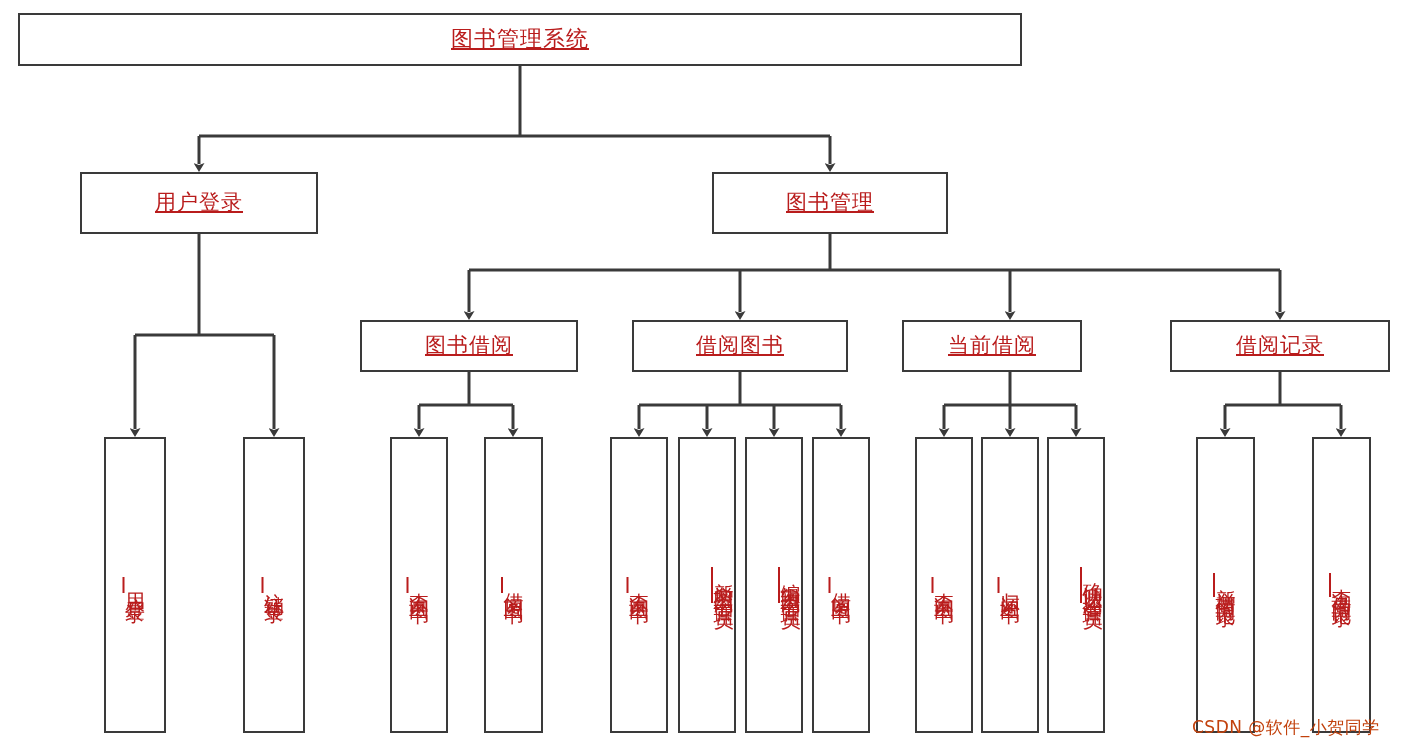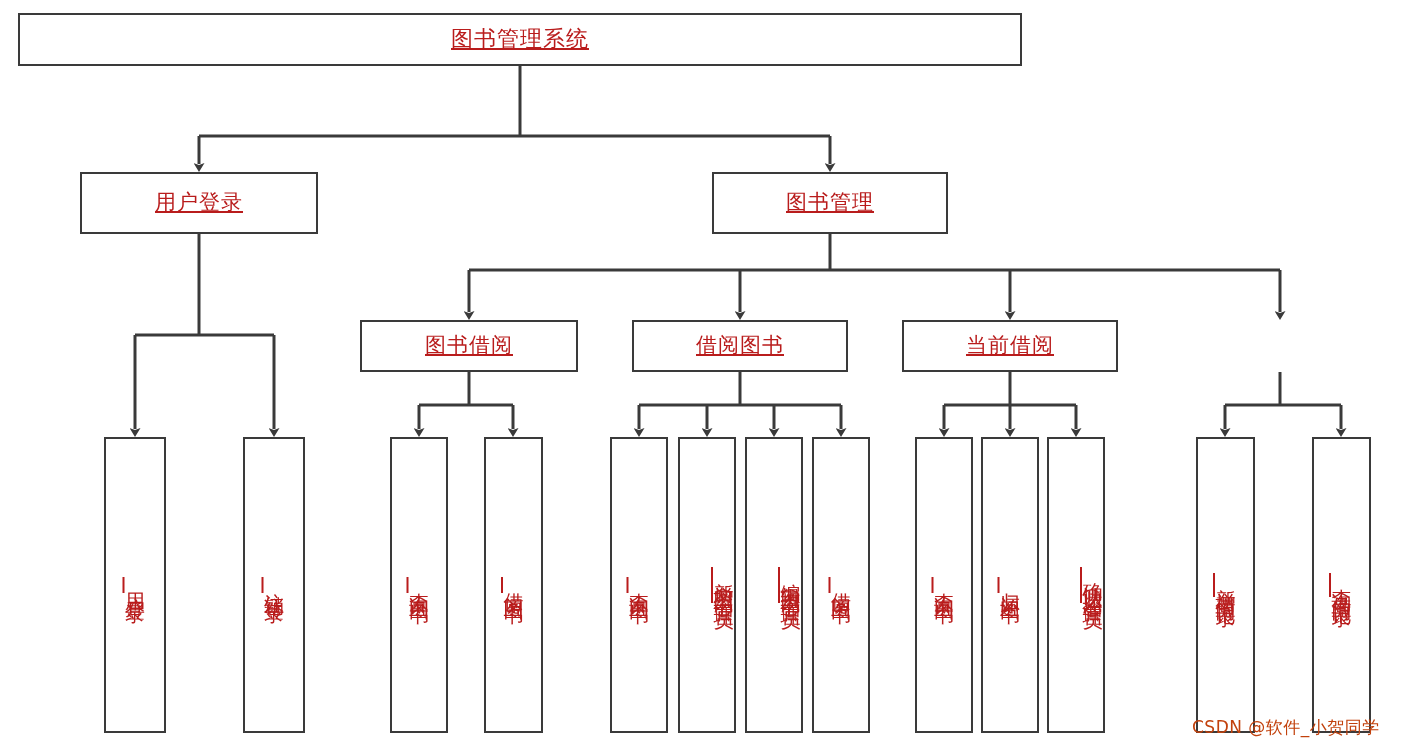--- a/index.html
+++ b/index.html
@@ -125,21 +125,22 @@
     </g>
   </svg>
 
   <div class="node horiz root" style="left: 18px; top: 13px; width: 1004px; height: 53px;">图书管理系统</div>
 
   <div class="node horiz" style="left: 80px; top: 172px; width: 238px; height: 62px;">用户登录</div>
   <div class="node horiz" style="left: 712px; top: 172px; width: 236px; height: 62px; text-align: center;">图书管理</div>
 
   <div class="node horiz" style="left: 360px; top: 320px; width: 218px; height: 52px;">图书借阅</div>
   <div class="node horiz" style="left: 632px; top: 320px; width: 216px; height: 52px;">借阅图书</div>
-  <div class="node horiz" style="left: 902px; top: 320px; width: 216px; height: 52px;">当前借阅</div>
+  <div class="node horiz" style="left: 902px; top: 320px; width: 180px; height: 52px;">当前借阅</div>
+  <div class="node horiz" style="left: 1170px; top: 320px; width: 220px; height: 52px;">借阅记录</div>
 
   <div class="node vert centered" style="left: 104px; top: 437px; width: 62px; height: 296px;">用户登录</div>
   <div class="node vert centered" style="left: 243px; top: 437px; width: 62px; height: 296px;">注销登录</div>
   <div class="node vert centered" style="left: 390px; top: 437px; width: 58px; height: 296px;">查询图书</div>
   <div class="node vert centered" style="left: 484px; top: 437px; width: 59px; height: 296px;">借阅图书</div>
   <div class="node vert centered" style="left: 610px; top: 437px; width: 58px; height: 296px;">查询图书</div>
   <div class="node vert" style="left: 678px; top: 437px; width: 58px; height: 296px;">新增图书（管理员）</div>
   <div class="node vert" style="left: 745px; top: 437px; width: 58px; height: 296px;">编辑图书（管理员）</div>
   <div class="node vert centered" style="left: 812px; top: 437px; width: 58px; height: 296px;">借阅图书</div>
   <div class="node vert centered" style="left: 915px; top: 437px; width: 58px; height: 296px;">查询图书</div>

